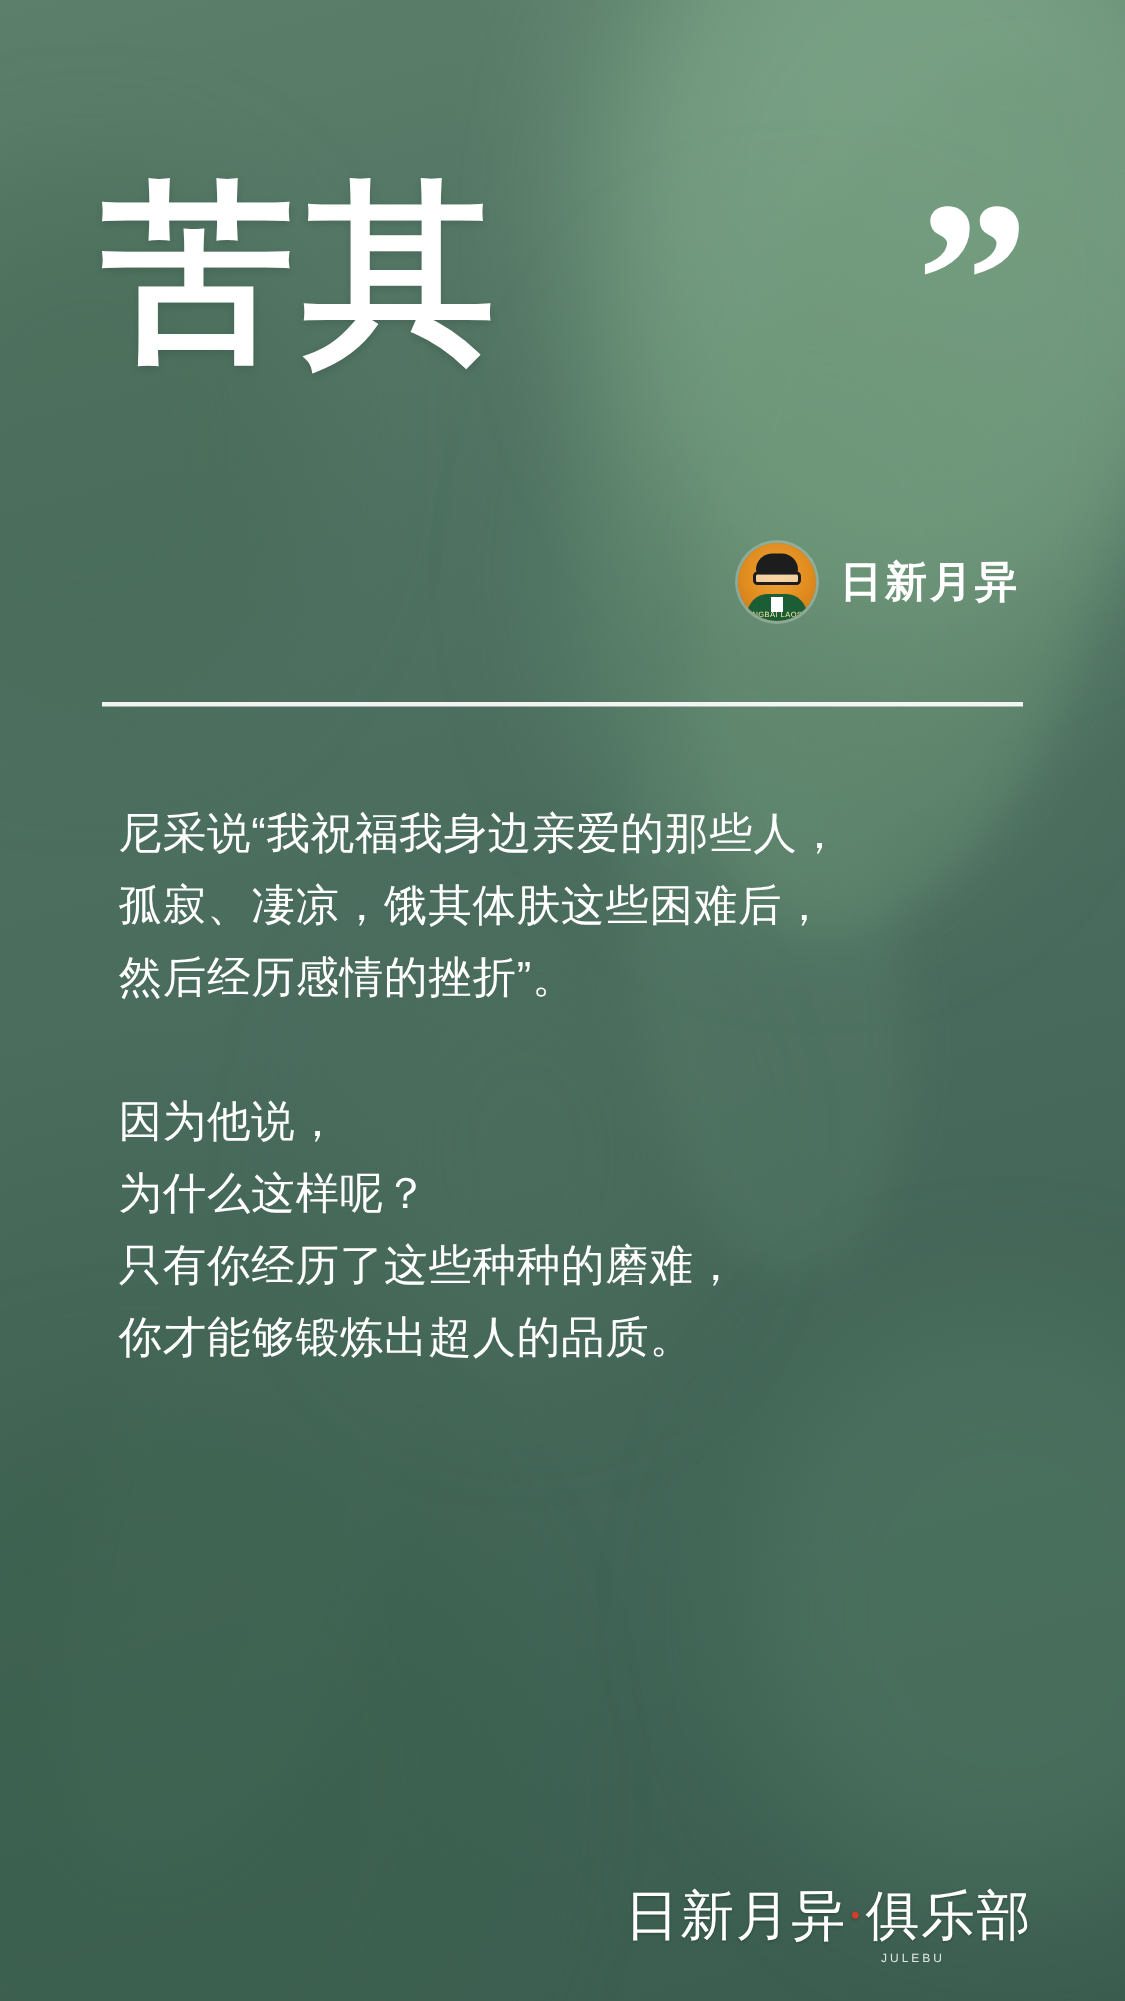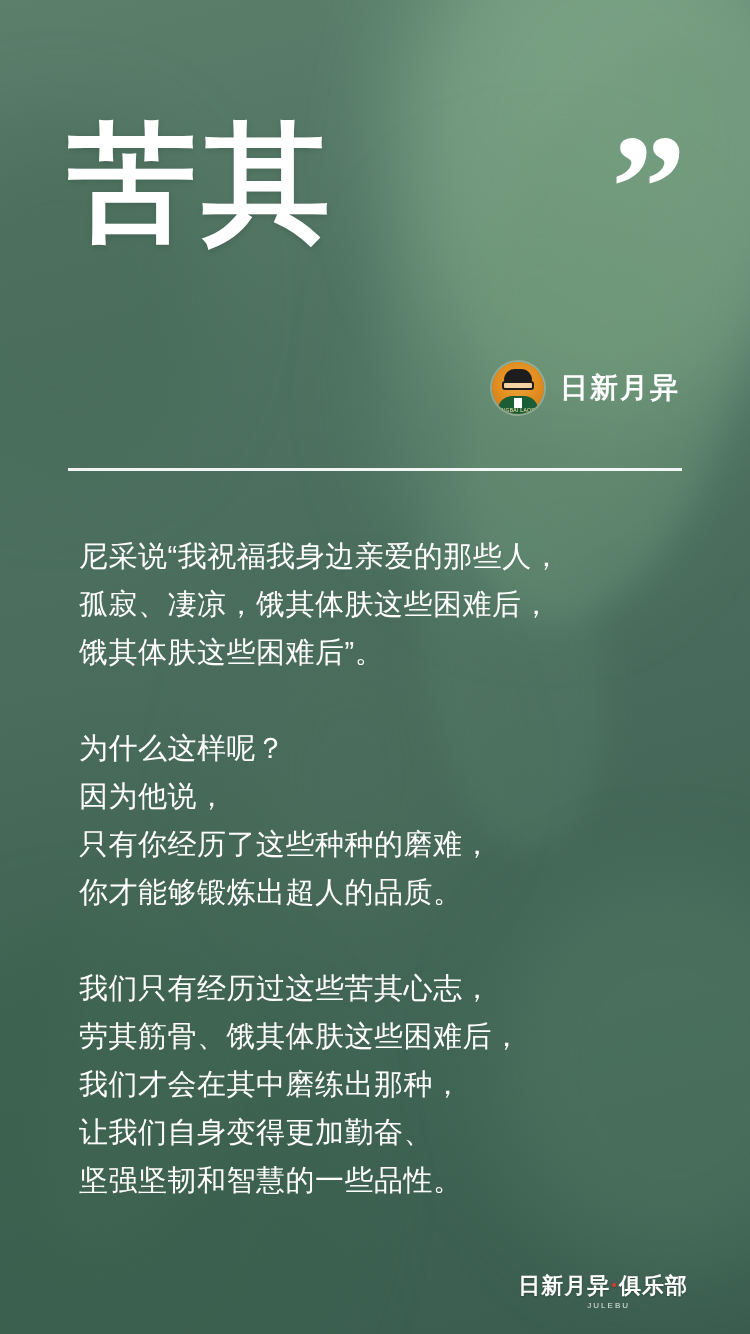--- a/index.html
+++ b/index.html
@@ -185,22 +185,22 @@
     position: absolute;
     bottom: 38px;
     right: 62px;
     display: flex;
     align-items: flex-end;
     gap: 4px;
     color: #ffffff;
   }
   .logo-main {
     font-family: "DejaVu Serif", "Liberation Serif", serif;
-    font-size: 22px;
-    font-weight: 700;
+    font-size: 36px;
+    font-weight: 400;
     letter-spacing: 1px;
     line-height: 1;
     text-shadow: 0 1px 2px rgba(0,0,0,0.25);
     margin-top: 22px;
   }
   .logo-main .dot { color: #d63b2a; }
   .logo-sub {
     position: absolute;
     right: 58px;
     bottom: -14px;
@@ -243,37 +243,30 @@
       <div class="author-name">日新月异</div>
     </div>
 
     <div class="divider"></div>
 
     <div class="body-text">
 
       <div class="para">
         <span class="l">尼采说“我祝福我身边亲爱的那些人，</span>
         <span class="l">孤寂、凄凉，饿其体肤这些困难后，</span>
-        <span class="l">饿其体肤这些困难后”。</span>
+        <span class="l">然后经历感情的挫折”。</span>
       </div>
 
       <div class="para">
+        <span class="l">因为他说，</span>
         <span class="l">为什么这样呢？</span>
-        <span class="l">因为他说，</span>
         <span class="l">只有你经历了这些种种的磨难，</span>
         <span class="l">你才能够锻炼出超人的品质。</span>
       </div>
 
-      <div class="para">
-        <span class="l">我们只有经历过这些苦其心志，</span>
-        <span class="l">劳其筋骨、饿其体肤这些困难后，</span>
-        <span class="l">我们才会在其中磨练出那种，</span>
-        <span class="l">让我们自身变得更加勤奋、</span>
-        <span class="l">坚强坚韧和智慧的一些品性。</span>
-      </div>
 
     </div>
 
     <div class="footer-logo">
       <span class="logo-main"><span>日新月异</span><span class="dot">·</span><span>俱乐部</span></span>
       <span class="logo-sub">JULEBU</span>
     </div>
 
   </div>
 </div>

